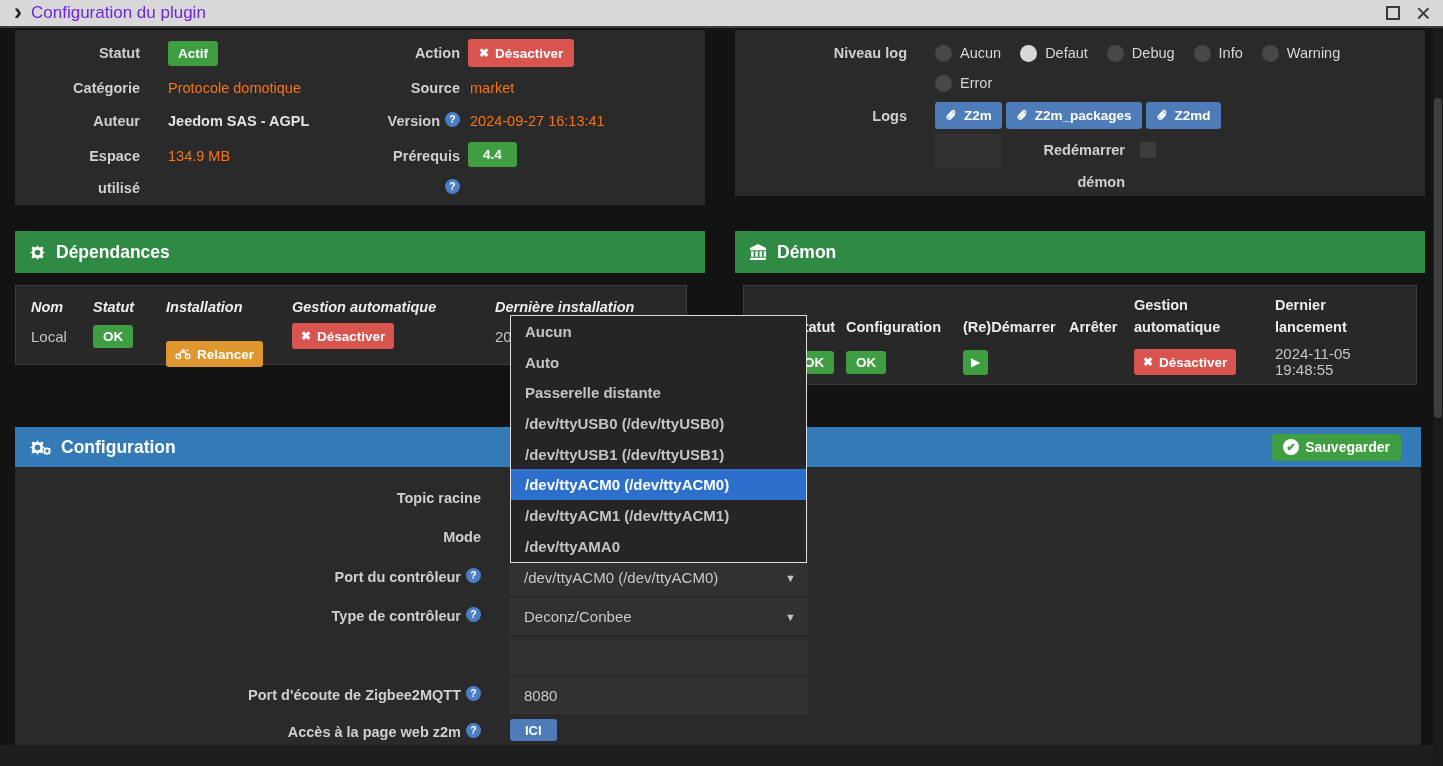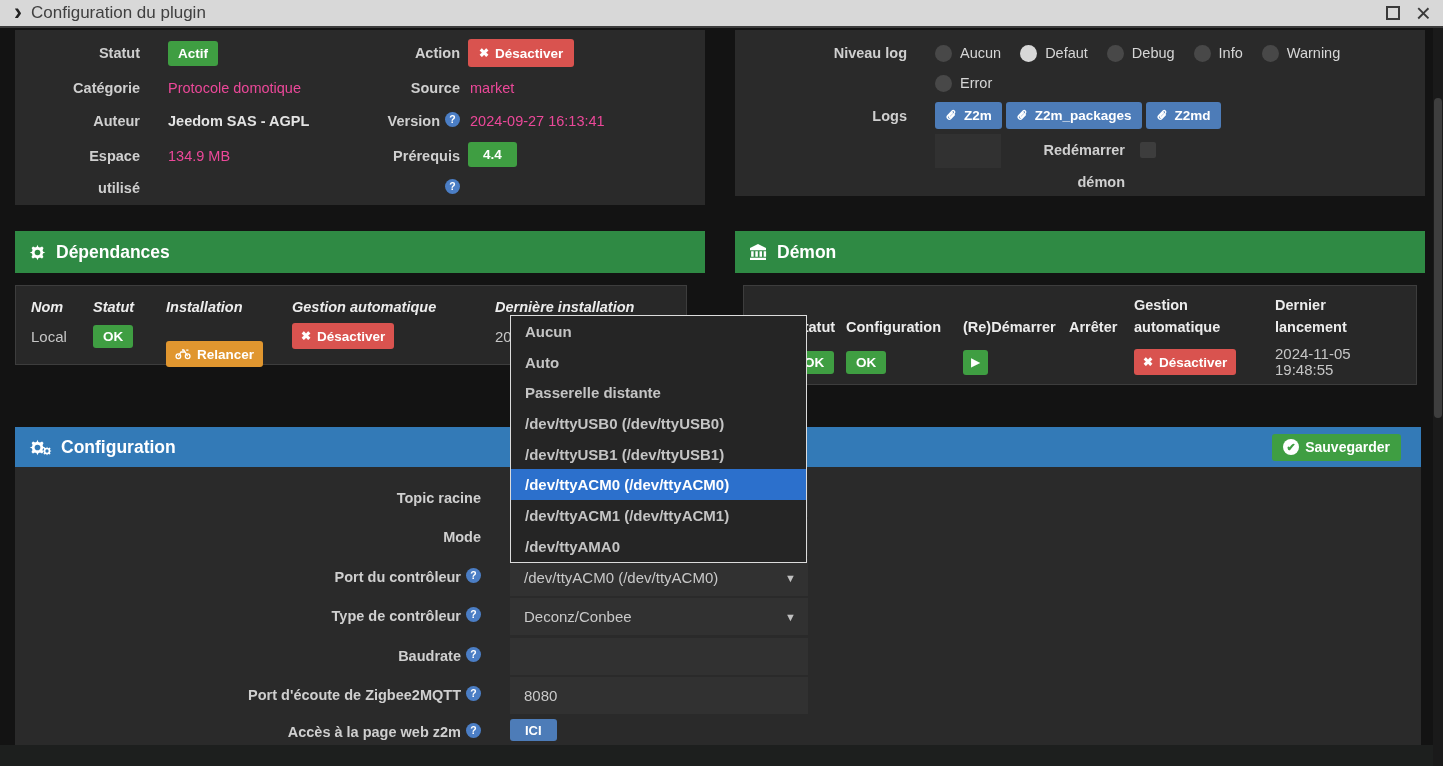--- a/index.html
+++ b/index.html
@@ -4,31 +4,31 @@
 <style>
   * { margin:0; padding:0; box-sizing:border-box; }
   html,body { background:#000; }
   .screen { position:relative; width:1443px; height:766px; background:#131313;
             font-family:"Liberation Sans", sans-serif; overflow:hidden; }
 
   
   .titlebar { position:absolute; left:0; top:0; width:1443px; height:28px; background:#d8d8d8;
               border-bottom:2px solid #3c3c3c; display:flex; align-items:center; padding:0 12px; }
   .tb-chev { font-size:24px; font-weight:bold; color:#222; line-height:22px; margin:0 9px 3px 2px; }
-  .tb-title { font-size:17px; color:#404040; }
+  .tb-title { font-size:17px; color:#6d28d9; }
   .tb-controls { margin-left:auto; display:flex; align-items:center; gap:16px; }
   .tb-max { width:14px; height:14px; border:2px solid #3a3a3a; display:inline-block; }
   .tb-close { font-size:26px; color:#3a3a3a; line-height:18px; font-weight:normal; }
 
   .panel { position:absolute; background:#2a2a2a; }
   .card  { position:absolute; background:#282828; border:1px solid #3d3d3d; }
 
   .lbl { position:absolute; font-size:14.5px; font-weight:bold; color:#cfcfcf;
          text-align:right; line-height:33px; }
-  .val { position:absolute; font-size:14.5px; color:#ec4899; line-height:33px; white-space:nowrap; }
+  .val { position:absolute; font-size:14.5px; color:#f97316; line-height:33px; white-space:nowrap; }
   .val.bold { font-weight:bold; color:#e3e3e3; }
 
   .q { display:inline-block; width:15px; height:15px; border-radius:50%; background:#4b7ec5;
        color:#fff; font-size:10.5px; font-weight:bold; text-align:center; line-height:15px;
        vertical-align:3px; margin-left:5px; }
 
   .badge { position:absolute; display:inline-flex; align-items:center; justify-content:center;
            font-weight:bold; color:#fff; border-radius:3px; font-size:13.5px; }
   .ibadge { display:inline-flex; align-items:center; justify-content:center; font-weight:bold;
             color:#fff; border-radius:3px; font-size:13.5px; padding:4px 10px; }
@@ -293,23 +293,20 @@
     </div>
 
     <div class="lbl" style="left:0;top:131px;width:466px;line-height:37px;">
       <span>Type de contrôleur</span><span class="q">?</span>
     </div>
     <div class="selectbox" style="left:495px;top:131px;width:298px;height:37px;">
       <span>Deconz/Conbee</span>
       <span class="caret">▼</span>
     </div>
 
-    <div class="lbl" style="left:0;top:171px;width:466px;line-height:37px;">
-      <span>Baudrate</span><span class="q">?</span>
-    </div>
     <input class="input" style="left: 495px; top: 171px; width: 298px; height: 37px;" value="">
 
     <div class="lbl" style="left:0;top:210px;width:466px;line-height:37px;">
       <span>Port d'écoute de Zigbee2MQTT</span><span class="q">?</span>
     </div>
     <input class="input" style="left: 495px; top: 210px; width: 298px; height: 37px;" value="8080">
 
     <div class="lbl" style="left:0;top:250px;width:466px;line-height:30px;">
       <span>Accès à la page web z2m</span><span class="q">?</span>
     </div>

